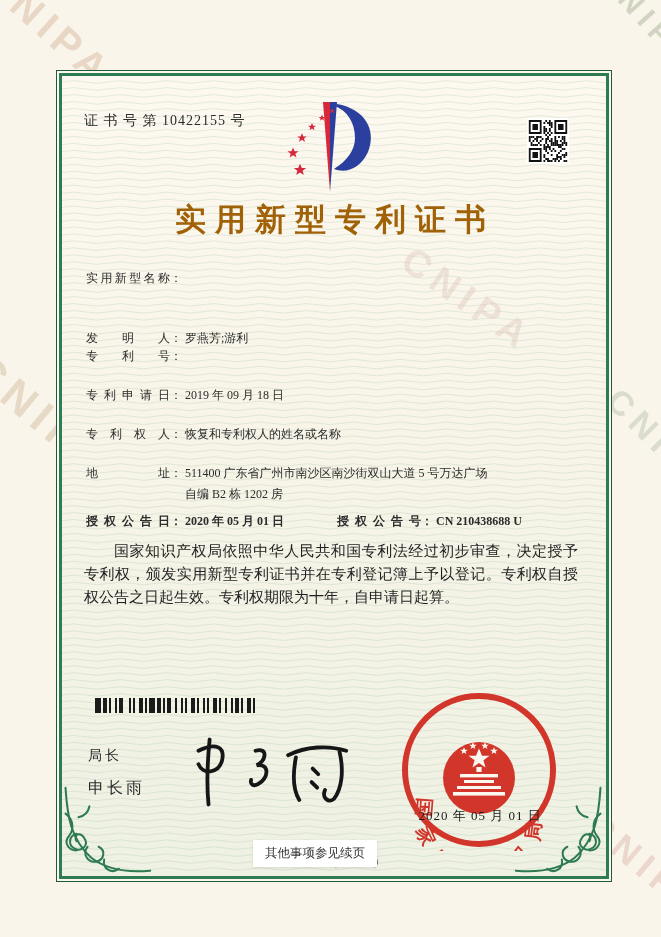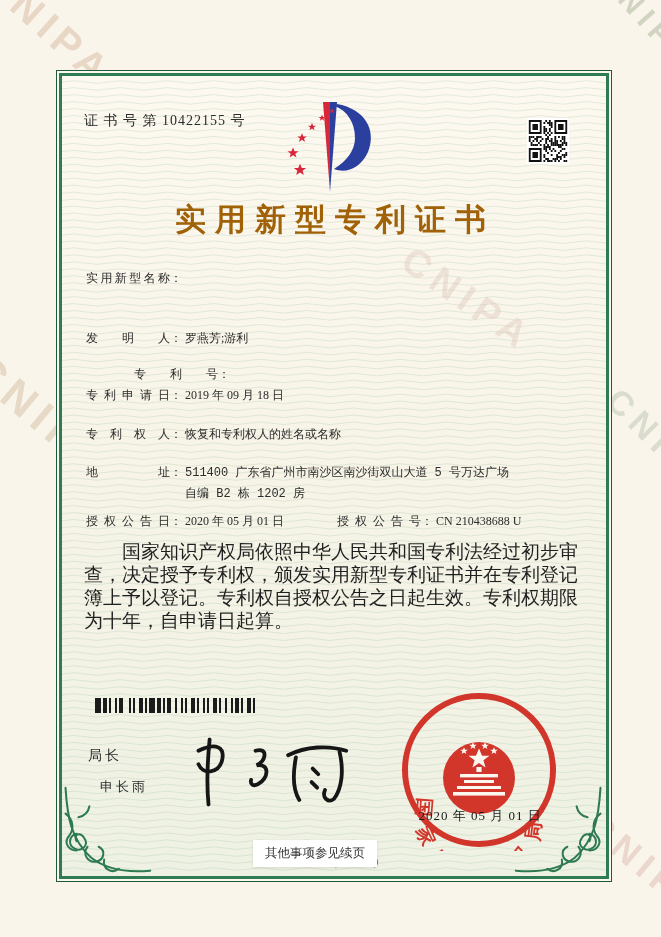--- a/index.html
+++ b/index.html
@@ -30,26 +30,26 @@
     position:absolute;left:0;right:0;top:199px;text-align:center;
     font-size:31px;font-weight:700;letter-spacing:9px;color:#a16207;z-index:4;text-indent:9px;
   }
   .field-row{position:absolute;left:86px;display:flex;font-size:12px;line-height:21px;z-index:4;}
   .f-label{width:84px;text-align:justify;text-align-last:justify;flex:none;}
   .f-colon{width:15px;flex:none;}
   .f-value{white-space:pre-line;max-width:404px;}
   .grant-val{width:152px;flex:none;}
   .paras{
     position:absolute;left:84px;width:494px;top:540px;z-index:4;
-    font-size:19px;line-height:23px;text-align:justify;color:#1f1f1f;
+    font-size:15px;line-height:23px;text-align:justify;color:#1f1f1f;
   }
   .paras p{margin:0;text-indent:2em;}
   .barcode{position:absolute;left:95px;top:698px;width:166px;height:15px;z-index:4;}
   .sig-title{position:absolute;left:88px;top:747px;font-size:14px;letter-spacing:3px;z-index:4;}
-  .sig-name{position:absolute;left:88px;top:778px;font-size:13px;letter-spacing:3px;z-index:4;margin-left:12px;}
+  .sig-name{position:absolute;left:88px;top:778px;font-size:16px;letter-spacing:3px;z-index:4;}
   .sig-script{position:absolute;left:185px;top:731px;width:168px;height:82px;z-index:4;}
   .seal{position:absolute;left:394px;top:689px;width:170px;height:162px;z-index:5;opacity:.93;}
   .seal-date{
     position:absolute;left:400px;top:807px;width:160px;text-align:center;
     font-size:13px;letter-spacing:1px;color:#1c1c1c;z-index:6;
   }
   .page-info{position:absolute;left:0;right:0;top:853px;text-align:center;font-size:12.5px;z-index:4;margin-left:9px;}
   .cont-tab{
     position:absolute;left:253px;top:840px;width:124px;height:27px;line-height:27px;
     background:#ffffff;text-align:center;font-size:12.5px;color:#333;z-index:4;
@@ -368,41 +368,41 @@
 
   <div class="field-row" style="top:268px;">
     <span class="f-label">实用新型名称</span>
       <span class="f-colon">：</span>
   </div>
   <div class="field-row" style="top:307px;margin-top:21px;">
     <span class="f-label">发明人</span>
       <span class="f-colon">：</span>
       <span class="f-value">罗燕芳;游利</span>
   </div>
-  <div class="field-row" style="top:364px;margin-left:48px;">
+  <div class="field-row" style="top:346px;">
     <span class="f-label">专利号</span>
       <span class="f-colon">：</span>
   </div>
   <div class="field-row" style="top:385px;">
     <span class="f-label">专利申请日</span>
       <span class="f-colon">：</span>
       <span class="f-value">2019 年 09 月 18 日</span>
   </div>
   <div class="field-row" style="top:424px;">
     <span class="f-label">专利权人</span>
       <span class="f-colon">：</span>
       <span class="f-value">恢复和专利权人的姓名或名称</span>
   </div>
-  <div class="field-row" style="top:463px;font-family:Liberation Mono, monospace;">
+  <div class="field-row" style="top:463px;">
     <span class="f-label">地址</span>
       <span class="f-colon">：</span>
       <span class="f-value">511400 广东省广州市南沙区南沙街双山大道 5 号万达广场
 自编 B2 栋 1202 房</span>
   </div>
-  <div class="field-row" style="top:511px;">
+  <div class="field-row" style="top:511px;font-weight:bold;">
     <span class="f-label">授权公告日</span>
       <span class="f-colon">：</span>
       <span class="f-value grant-val">2020 年 05 月 01 日</span>
     <span class="f-label">授权公告号</span>
       <span class="f-colon">：</span>
       <span class="f-value">CN 210438688 U</span>
   </div>
 
   <div class="paras">
     <p>国家知识产权局依照中华人民共和国专利法经过初步审查，决定授予专利权，颁发实用新型专利证书并在专利登记簿上予以登记。专利权自授权公告之日起生效。专利权期限为十年，自申请日起算。</p>

